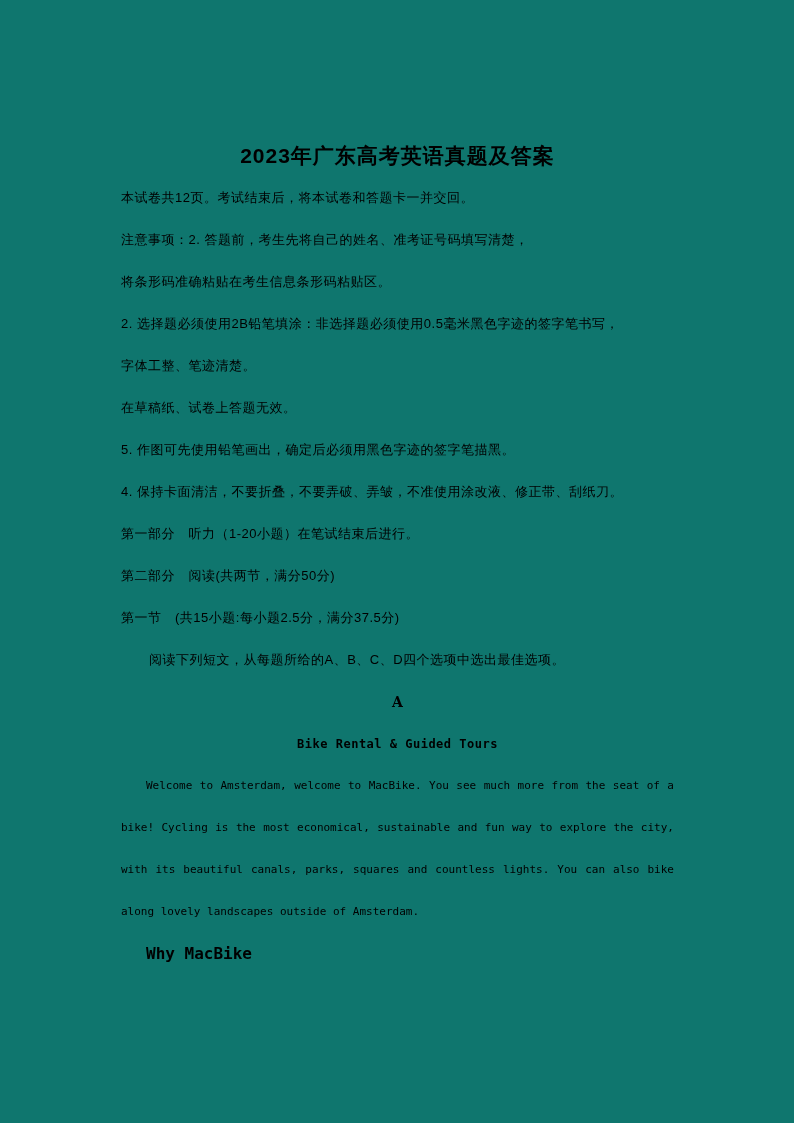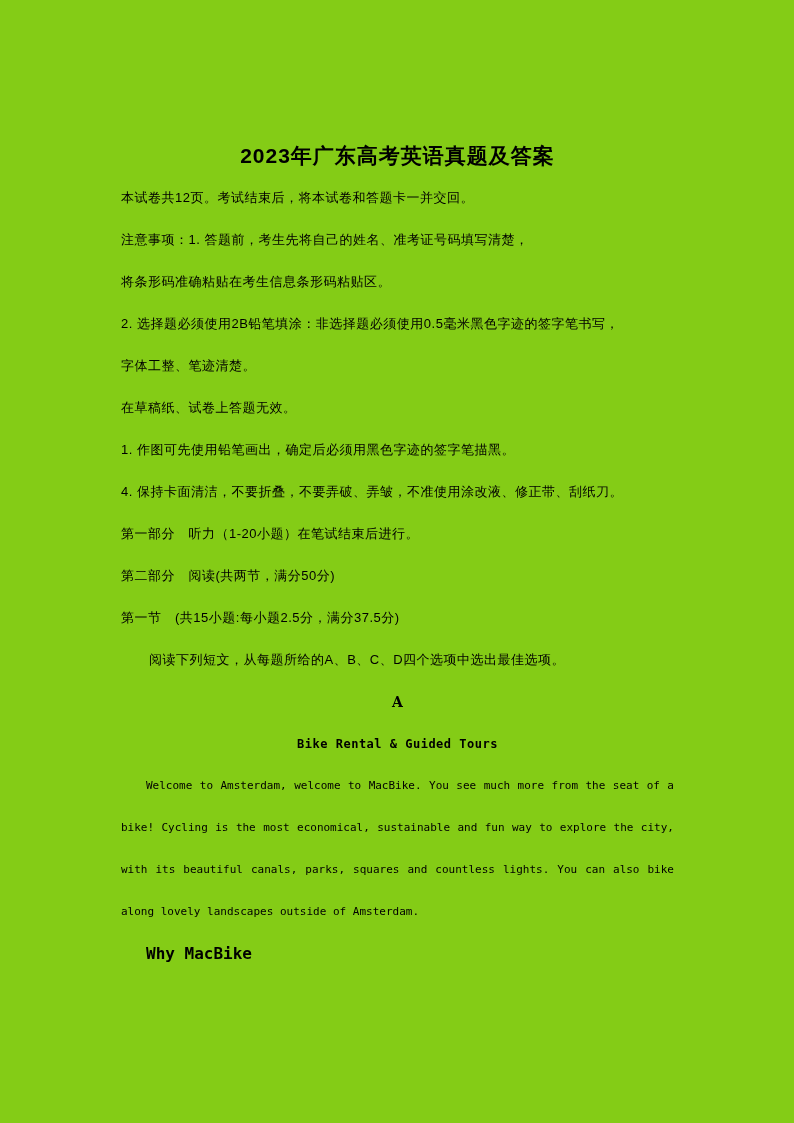--- a/index.html
+++ b/index.html
@@ -4,21 +4,21 @@
 <style>
   html, body {
     margin: 0;
     padding: 0;
     background: #ffffff;
   }
   .page {
     position: relative;
     width: 794px;
     height: 1123px;
-    background: #84cc16;
+    background: #0f766e;
     overflow: hidden;
     color: #000000;
     font-family: "Liberation Sans", sans-serif;
   }
   .content {
     padding: 0 120px 0 121px;
   }
   .doc-title {
     margin-top: 143px;
     text-align: center;
@@ -75,26 +75,26 @@
 </head>
 <body>
 
 <div class="page">
   <div class="content">
 
     <div class="doc-title">2023年广东高考英语真题及答案</div>
 
     <div class="notice">
       <div class="cn-line">本试卷共12页。考试结束后，将本试卷和答题卡一并交回。</div>
-      <div class="cn-line">注意事项：1. 答题前，考生先将自己的姓名、准考证号码填写清楚，</div>
+      <div class="cn-line">注意事项：2. 答题前，考生先将自己的姓名、准考证号码填写清楚，</div>
       <div class="cn-line">将条形码准确粘贴在考生信息条形码粘贴区。</div>
       <div class="cn-line">2. 选择题必须使用2B铅笔填涂：非选择题必须使用0.5毫米黑色字迹的签字笔书写，</div>
       <div class="cn-line">字体工整、笔迹清楚。</div>
       <div class="cn-line">在草稿纸、试卷上答题无效。</div>
-      <div class="cn-line">1. 作图可先使用铅笔画出，确定后必须用黑色字迹的签字笔描黑。</div>
+      <div class="cn-line">5. 作图可先使用铅笔画出，确定后必须用黑色字迹的签字笔描黑。</div>
       <div class="cn-line">4. 保持卡面清洁，不要折叠，不要弄破、弄皱，不准使用涂改液、修正带、刮纸刀。</div>
       <div class="cn-line">第一部分　听力（1-20小题）在笔试结束后进行。</div>
       <div class="cn-line">第二部分　阅读(共两节，满分50分)</div>
       <div class="cn-line">第一节　(共15小题:每小题2.5分，满分37.5分)</div>
     </div>
 
     <div class="cn-line indent-1">阅读下列短文，从每题所给的A、B、C、D四个选项中选出最佳选项。</div>
 
     <div class="section-label">A</div>
 

